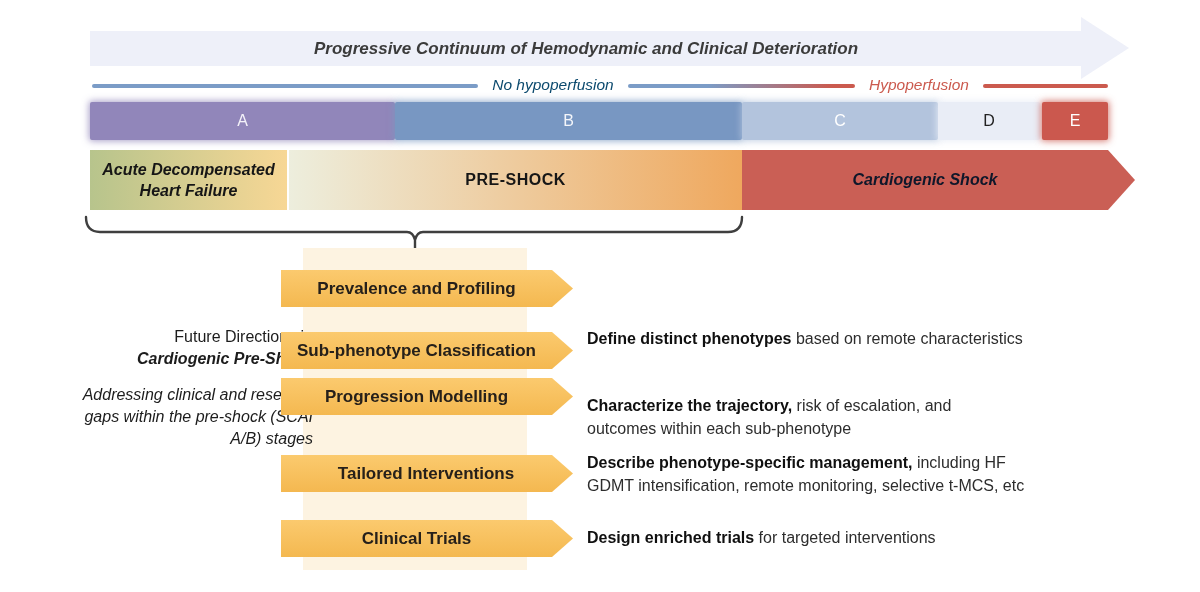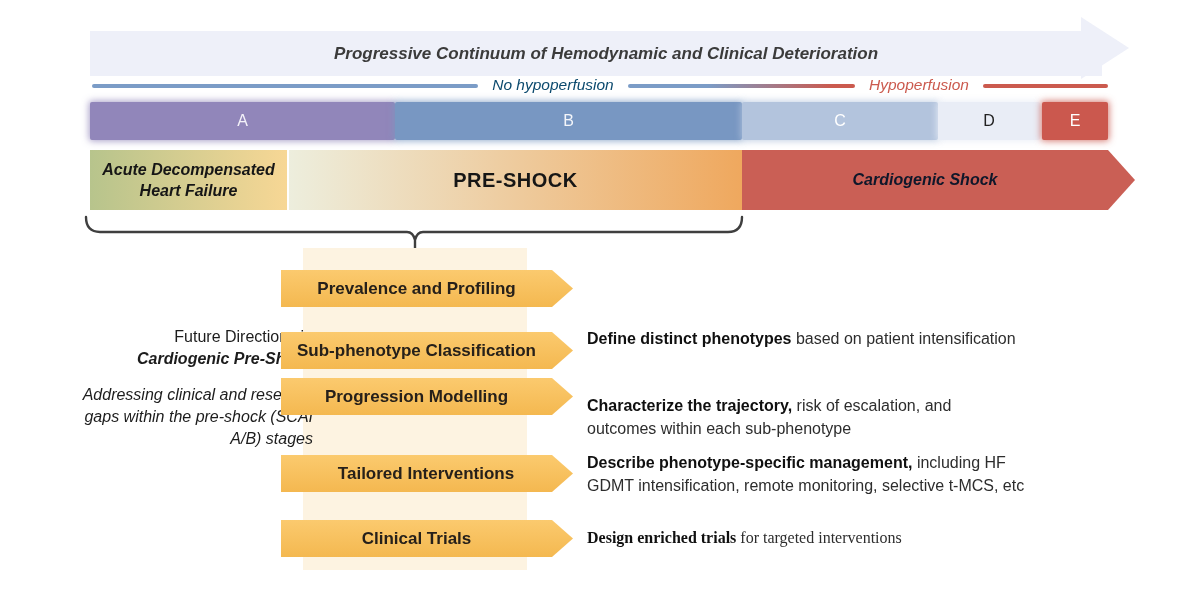--- a/index.html
+++ b/index.html
@@ -2,22 +2,22 @@
 <html><head>
 <meta charset="utf-8">
 <style>
   html,body{margin:0;padding:0;background:#ffffff;}
   .canvas{
     position:relative;width:1200px;height:592px;background:#ffffff;overflow:hidden;
     font-family:"Liberation Sans",sans-serif;
   }
   
   .banner-body{
-    position:absolute;left:90px;top:31px;width:992px;height:45px;
-    background:#eef0f9;display:flex;align-items:center;justify-content:center;padding-left:20px;
+    position:absolute;left:90px;top:31px;width:992px;height:35px;
+    background:#eef0f9;display:flex;align-items:center;justify-content:center;
   }
   .banner-body span{font-size:17px;font-weight:bold;font-style:italic;color:#3b3b3b;}
   .banner-head{
     position:absolute;left:1081px;top:17px;width:0;height:0;
     border-top:31px solid transparent;border-bottom:31px solid transparent;
     border-left:48px solid #eef0f9;
   }
   
   .pline{position:absolute;top:84px;height:4px;border-radius:2px;}
   .pl1{left:92px;width:386px;background:#7b9cc7;}
@@ -37,21 +37,21 @@
   
   .adhf{
     position:absolute;left:90px;top:150px;width:197px;height:60px;
     background:linear-gradient(90deg,#b7c48c,#f7d795);
     display:flex;flex-direction:column;align-items:center;justify-content:center;
     font-size:16px;font-weight:bold;font-style:italic;color:#161616;line-height:21px;
   }
   .preshock{
     position:absolute;left:289px;top:150px;width:453px;height:60px;
     background:linear-gradient(90deg,#edeedd,#efa85e);
-    line-height:60px;text-align:center;font-size:20px;font-weight:bold;color:#161616;
+    line-height:60px;text-align:center;font-size:16px;font-weight:bold;color:#161616;
     letter-spacing:.5px;
   }
   .shock{
     position:absolute;left:742px;top:150px;width:393px;height:60px;
     background:#ca5f55;
     clip-path:polygon(0 0,calc(100% - 27px) 0,100% 50%,calc(100% - 27px) 100%,0 100%);
     line-height:60px;text-align:center;font-size:16px;font-weight:bold;font-style:italic;
     color:#0f172a;padding-right:27px;box-sizing:border-box;
   }
   
@@ -67,21 +67,21 @@
   .fd-arrow{
     position:absolute;left:281px;width:292px;height:37px;
     background:linear-gradient(180deg,#fbca6e,#f4b850);
     clip-path:polygon(0 0,calc(100% - 21px) 0,100% 50%,calc(100% - 21px) 100%,0 100%);
     line-height:37px;text-align:center;font-size:17px;font-weight:bold;color:#26201a;
     padding-right:21px;box-sizing:border-box;
   }
   .fd-desc{position:absolute;left:587px;width:528px;font-size:16px;line-height:22.5px;color:#2d2d2d;}
   .fd-desc .b{font-weight:bold;color:#101010;}
   .r1a{top:270px;} .r2a{top:332px;} .r3a{top:378px;} .r4a{top:455px;padding-left:19px;} .r5a{top:520px;}
-  .r1d{top:266px;} .r2d{top:328px;} .r3d{top:395px;} .r4d{top:452px;} .r5d{top:527px;font-family:Liberation Serif, serif;}
+  .r1d{top:266px;} .r2d{top:328px;} .r3d{top:395px;} .r4d{top:452px;} .r5d{top:527px;}
 </style>
 </head>
 <body>
 
 <div class="canvas">
 
   <div class="banner-body">
     <span>Progressive Continuum of Hemodynamic and Clinical Deterioration</span>
   </div>
   <div class="banner-head"></div>
@@ -114,21 +114,21 @@
   <div class="left-note">
     <div class="t1">Future Directions in</div>
     <div class="t2">Cardiogenic Pre-Shock</div>
     <div class="sub">Addressing clinical and research gaps within the pre-shock (SCAI A/B) stages</div>
   </div>
 
   <div class="fd-arrow r1a">Prevalence and Profiling</div>
 
   <div class="fd-arrow r2a">Sub-phenotype Classification</div>
   <div class="fd-desc r2d">
-    <span class="b">Define distinct phenotypes</span><span> based on patient intensification</span>
+    <span class="b">Define distinct phenotypes</span><span> based on remote characteristics</span>
   </div>
 
   <div class="fd-arrow r3a">Progression Modelling</div>
   <div class="fd-desc r3d">
     <span class="b">Characterize the trajectory,</span><span> risk of escalation, and</span>
     <div>outcomes within each sub-phenotype</div>
   </div>
 
   <div class="fd-arrow r4a">Tailored Interventions</div>
   <div class="fd-desc r4d">

